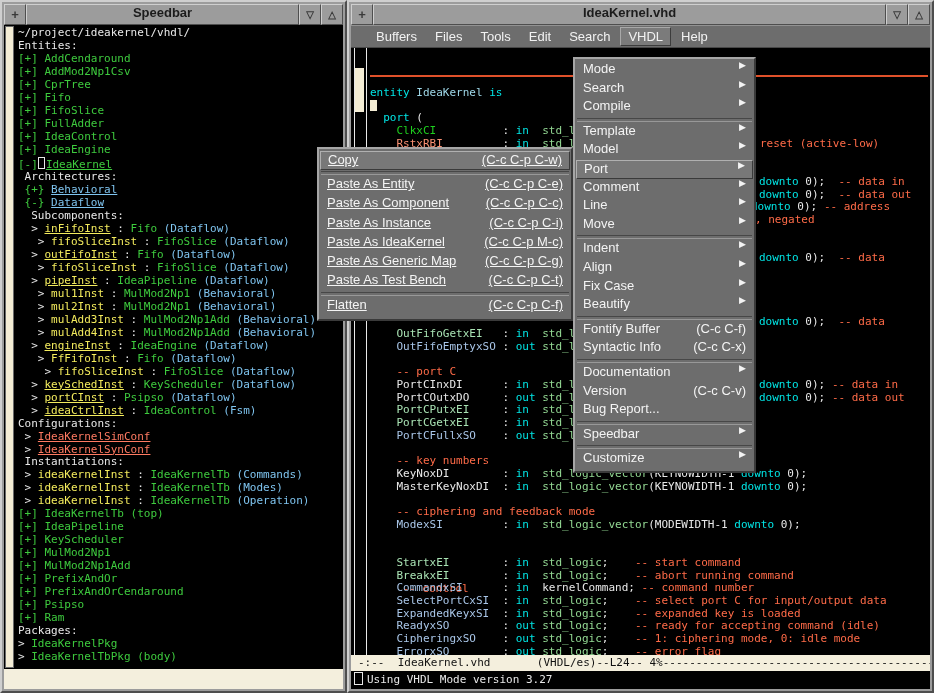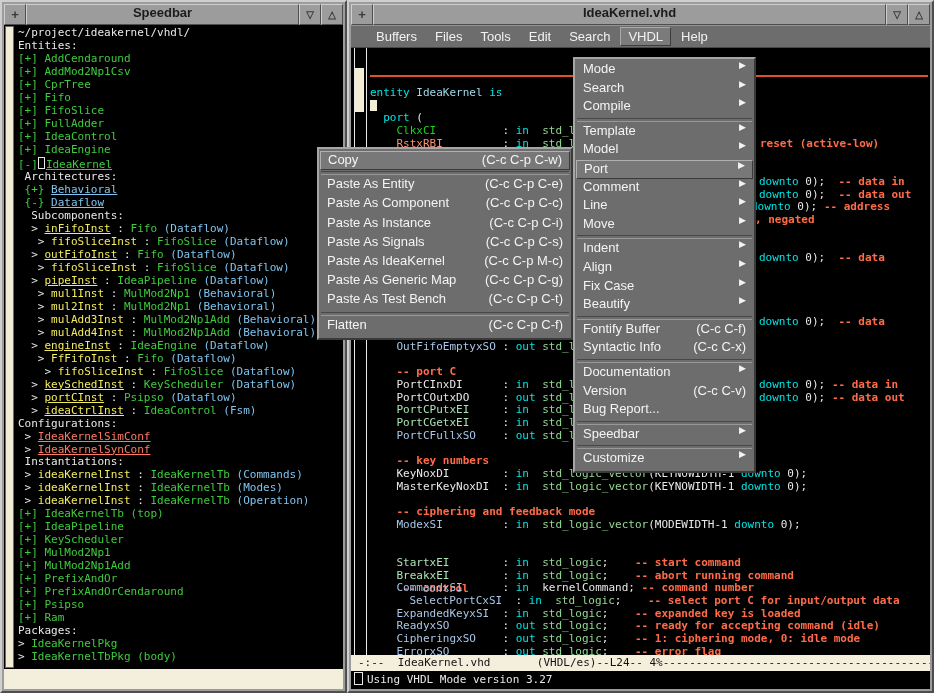--- a/index.html
+++ b/index.html
@@ -57,30 +57,30 @@
                vertical-align:-2px;margin:0 4px 0 3px;}
 
   
   .popup{position:absolute;background:#6d6d6d;border:2px solid;z-index:30;padding:2px 1px;
          border-color:#a6a6a6 #3a3a3a #3a3a3a #a6a6a6;font:13px "Liberation Sans",sans-serif;
          color:#f4f4f4;box-sizing:border-box;}
   #vhdl-menu{left:573px;top:57px;width:183px;}
   #port-menu{left:317px;top:147px;width:256px;}
   .mitem{height:18.6px;display:flex;align-items:flex-start;padding:0 7px;box-sizing:border-box;
          white-space:nowrap;}
-  #port-menu .mitem{height:19.2px;}
+  #port-menu .mitem{height:19.2px;text-decoration:underline;}
   .mitem.sel{border:1px solid;border-color:#b0b0b0 #3a3a3a #3a3a3a #b0b0b0;background:#787878;}
   .mlabel{flex:1;overflow:hidden;}
   .mkey{margin-left:0;}
   .marrow{margin-left:10px;font-size:9px;line-height:9px;}
   .msep{height:2px;border-top:1px solid #474747;border-bottom:1px solid #989898;margin:1px 1px;}
 
   
   .sg-w{color:#e8e8e8;}   .sg-k{color:#00e5e5;}  .sg-ty{color:#93d893;}
-  .sg-cm{color:#ff6b48;font-weight:bold;}  .sg-cl{color:#1ed01e;} .sg-rs{color:#fa9173;}
+  .sg-cm{color:#ff6b48;}  .sg-cl{color:#1ed01e;} .sg-rs{color:#fa9173;}
   .sg-en{color:#a9e3b4;}  .sg-st{color:#a9c6e8;} .sg-fn{color:#9fd8e8;}
   .sg-g{color:#3ecb3e;}   .sg-y{color:#f4ec5d;}  .sg-b{color:#7fc4ef;}
   .sg-gu{color:#3ecb3e;text-decoration:underline;}
   .sg-yu{color:#f4ec5d;text-decoration:underline;}
   .sg-bu{color:#7fc4ef;text-decoration:underline;}
   .sg-ru{color:#ff7a62;text-decoration:underline;}
 </style>
 </head>
 <body>
 
@@ -161,21 +161,21 @@
           <div class="cline" style="top: 381.8px; left: 19px;"><span class="sg-w">    </span><span class="sg-st">PortCFullxSO</span><span class="sg-w">    : </span><span class="sg-k">out</span><span class="sg-w"> </span><span class="sg-ty">std_logic</span><span class="sg-w">;</span></div>
           <div class="cline" style="top: 407.2px; left: 19px;"><span class="sg-w">    </span><span class="sg-cm">-- key numbers</span></div>
           <div class="cline" style="top: 419.9px; left: 19px;"><span class="sg-w">    KeyNoxDI        : </span><span class="sg-k">in</span><span class="sg-w">  </span><span class="sg-ty">std_logic_vector</span><span class="sg-w">(KEYNOWIDTH-1 </span><span class="sg-k">downto</span><span class="sg-w"> 0);</span></div>
           <div class="cline" style="top: 432.6px; left: 19px;"><span class="sg-w">    MasterKeyNoxDI  : </span><span class="sg-k">in</span><span class="sg-w">  </span><span class="sg-ty">std_logic_vector</span><span class="sg-w">(KEYNOWIDTH-1 </span><span class="sg-k">downto</span><span class="sg-w"> 0);</span></div>
           <div class="cline" style="top: 458px; left: 19px;"><span class="sg-w">    </span><span class="sg-cm">-- ciphering and feedback mode</span></div>
           <div class="cline" style="top: 470.7px; left: 19px;"><span class="sg-w">    </span><span class="sg-st">ModexSI</span><span class="sg-w">         : </span><span class="sg-k">in</span><span class="sg-w">  </span><span class="sg-ty">std_logic_vector</span><span class="sg-w">(MODEWIDTH-1 </span><span class="sg-k">downto</span><span class="sg-w"> 0);</span></div>
           <div class="cline" style="top: 496.1px; left: 25px; margin-top: 39px;"><span class="sg-w">    </span><span class="sg-cm">-- control</span></div>
           <div class="cline" style="top: 508.8px; left: 19px;"><span class="sg-w">    </span><span class="sg-en">StartxEI</span><span class="sg-w">        : </span><span class="sg-k">in</span><span class="sg-w">  </span><span class="sg-ty">std_logic</span><span class="sg-w">;    </span><span class="sg-cm">-- start command</span></div>
           <div class="cline" style="top: 521.5px; left: 19px;"><span class="sg-w">    </span><span class="sg-en">BreakxEI</span><span class="sg-w">        : </span><span class="sg-k">in</span><span class="sg-w">  </span><span class="sg-ty">std_logic</span><span class="sg-w">;    </span><span class="sg-cm">-- abort running command</span></div>
           <div class="cline" style="top: 534.2px; left: 19px;"><span class="sg-w">    </span><span class="sg-st">CommandxSI</span><span class="sg-w">      : </span><span class="sg-k">in</span><span class="sg-w">  kernelCommand; </span><span class="sg-cm">-- command number</span></div>
-          <div class="cline" style="top: 546.9px; left: 32px;"><span class="sg-w">    </span><span class="sg-st">SelectPortCxSI</span><span class="sg-w">  : </span><span class="sg-k">in</span><span class="sg-w">  </span><span class="sg-ty">std_logic</span><span class="sg-w">;    </span><span class="sg-cm">-- select port C for input/output data</span></div>
+          <div class="cline" style="top: 546.9px; left: 19px;"><span class="sg-w">    </span><span class="sg-st">SelectPortCxSI</span><span class="sg-w">  : </span><span class="sg-k">in</span><span class="sg-w">  </span><span class="sg-ty">std_logic</span><span class="sg-w">;    </span><span class="sg-cm">-- select port C for input/output data</span></div>
           <div class="cline" style="top: 559.6px; left: 19px;"><span class="sg-w">    </span><span class="sg-st">ExpandedKeyxSI</span><span class="sg-w">  : </span><span class="sg-k">in</span><span class="sg-w">  </span><span class="sg-ty">std_logic</span><span class="sg-w">;    </span><span class="sg-cm">-- expanded key is loaded</span></div>
           <div class="cline" style="top: 572.3px; left: 19px;"><span class="sg-w">    </span><span class="sg-st">ReadyxSO</span><span class="sg-w">        : </span><span class="sg-k">out</span><span class="sg-w"> </span><span class="sg-ty">std_logic</span><span class="sg-w">;    </span><span class="sg-cm">-- ready for accepting command (idle)</span></div>
           <div class="cline" style="top: 585px; left: 19px;"><span class="sg-w">    </span><span class="sg-st">CipheringxSO</span><span class="sg-w">    : </span><span class="sg-k">out</span><span class="sg-w"> </span><span class="sg-ty">std_logic</span><span class="sg-w">;    </span><span class="sg-cm">-- 1: ciphering mode, 0: idle mode</span></div>
           <div class="cline" style="top: 597.7px; left: 19px;"><span class="sg-w">    </span><span class="sg-st">ErrorxSO</span><span class="sg-w">        : </span><span class="sg-k">out</span><span class="sg-w"> </span><span class="sg-ty">std_logic</span><span class="sg-w">;    </span><span class="sg-cm">-- error flag</span></div>
         </div>
     </div>
     <div id="ed-modeline">-:--  IdeaKernel.vhd       (VHDL/es)--L24-- 4%------------------------------------------</div>
     <div id="ed-echo"><span class="echo-cursor"></span><span>Using VHDL Mode version 3.27</span></div>
   </div>
 
@@ -191,24 +191,20 @@
       </div>
       <div class="mitem">
         <span class="mlabel">Paste As Component</span>
         <span class="mkey">(C-c C-p C-c)</span>
       </div>
       <div class="mitem">
         <span class="mlabel">Paste As Instance</span>
         <span class="mkey">(C-c C-p C-i)</span>
       </div>
       <div class="mitem">
-        <span class="mlabel">Paste As Signals</span>
-        <span class="mkey">(C-c C-p C-s)</span>
-      </div>
-      <div class="mitem">
         <span class="mlabel">Paste As IdeaKernel</span>
         <span class="mkey">(C-c C-p M-c)</span>
       </div>
       <div class="mitem">
         <span class="mlabel">Paste As Generic Map</span>
         <span class="mkey">(C-c C-p C-g)</span>
       </div>
       <div class="mitem">
         <span class="mlabel">Paste As Test Bench</span>
         <span class="mkey">(C-c C-p C-t)</span>

